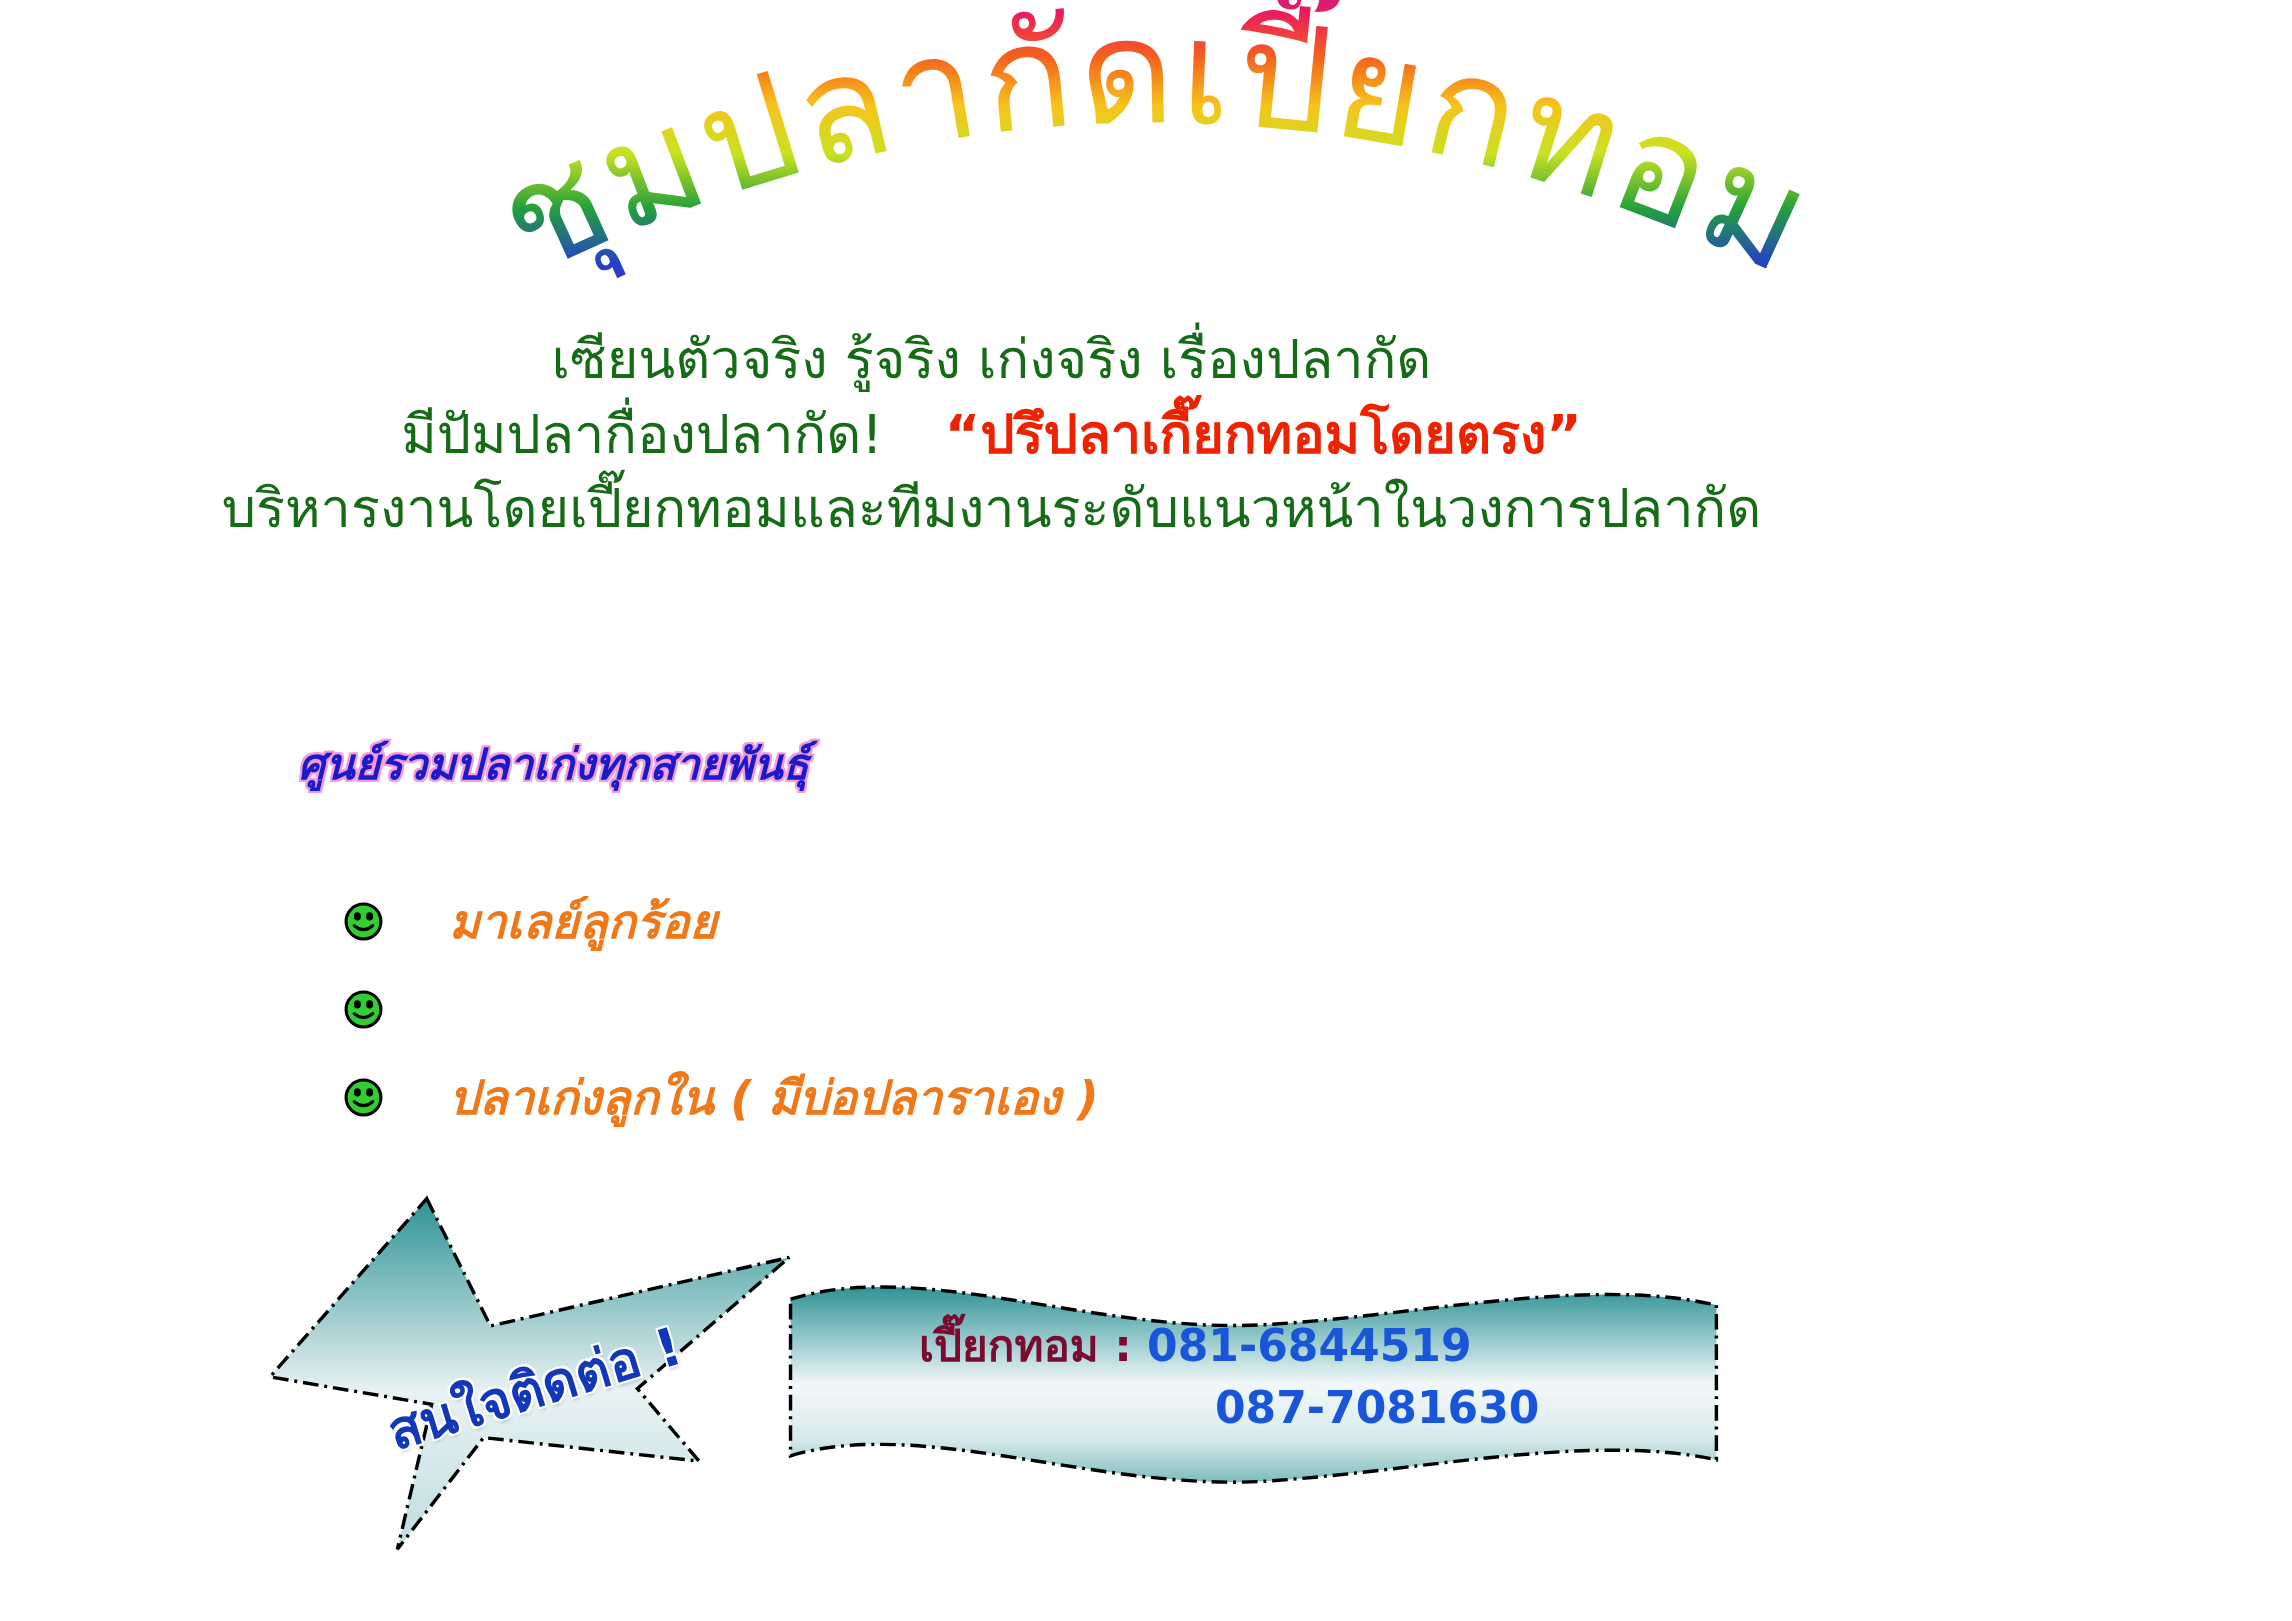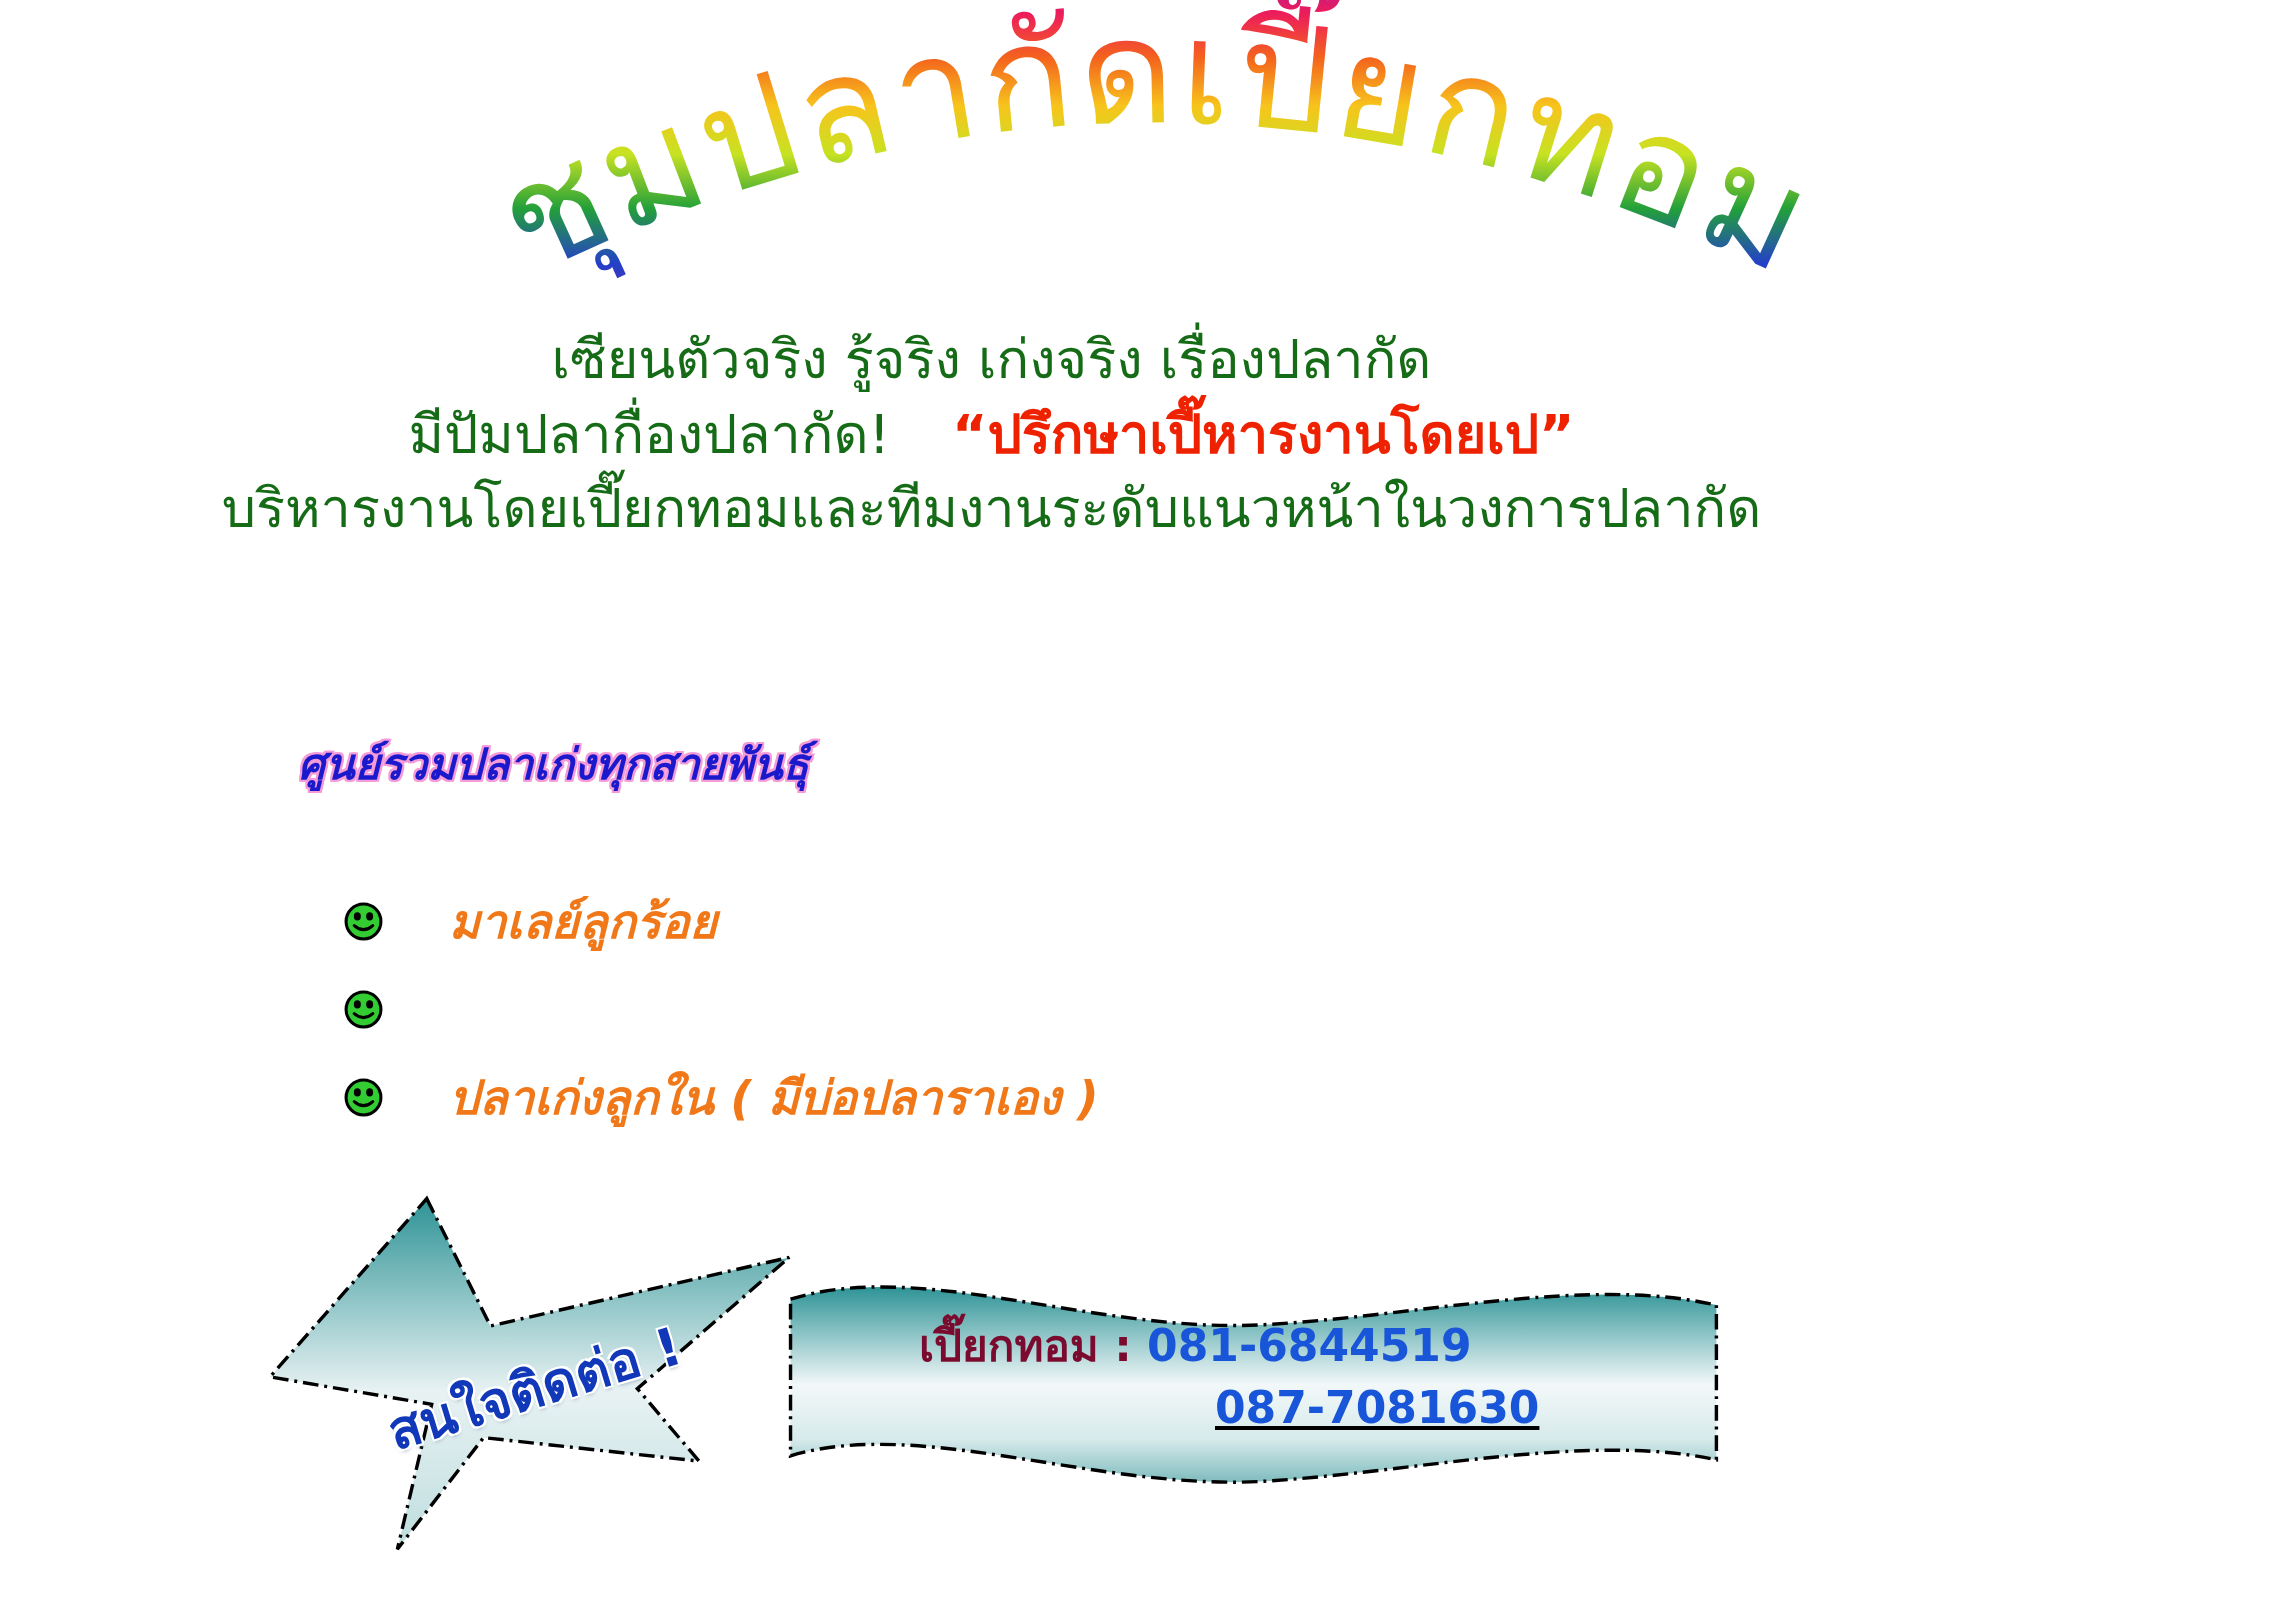--- a/index.html
+++ b/index.html
@@ -150,21 +150,21 @@
     pointer-events: none;
   }
   .banner-line {
     font-family: "DejaVu Sans", sans-serif;
     font-size: 44px;
     font-weight: bold;
     line-height: 1.42;
     white-space: nowrap;
   }
   .banner-line-1 { padding-left: 145px; }
-  .banner-line-2 { padding-left: 441px; text-decoration: underline; }
+  .banner-line-2 { padding-left: 441px; }
   .owner-name { color: #7B0B2E; }
   .phone-number { color: #1855D8; }
 </style>
 </head>
 <body>
 
 <div id="wordart-title">
   <svg viewBox="0 0 1400 280" xmlns="http://www.w3.org/2000/svg" aria-hidden="true">
     <defs>
       <linearGradient id="rainbowGrad" x1="0" y1="1" x2="0" y2="0">
@@ -183,21 +183,21 @@
       <textPath href="#archPath" startOffset="50%" text-anchor="middle">ชุมปลากัดเปี๊ยกทอม</textPath>
     </text>
   </svg>
 </div>
 
 <div id="subtitle-block">
   <div class="sub-line">เซียนตัวจริง รู้จริง เก่งจริง เรื่องปลากัด</div>
   <div class="sub-line">
     <span>มีปัมปลากื่องปลากัด!</span>
     <span class="sub-gap"></span>
-    <span class="sub-accent">“ปรึกษาเปี๊หารงานโดยเป”</span>
+    <span class="sub-accent">“ปรึปลาเกี๊ยกทอมโดยตรง”</span>
   </div>
   <div class="sub-line">บริหารงานโดยเปี๊ยกทอมและทีมงานระดับแนวหน้าในวงการปลากัด</div>
 </div>
 
 <div id="category-heading">ศูนย์รวมปลาเก่งทุกสายพันธุ์</div>
 
 <div id="species-list">
 
   <div class="species-row">
     <svg class="smiley-icon" viewBox="0 0 40 40">

